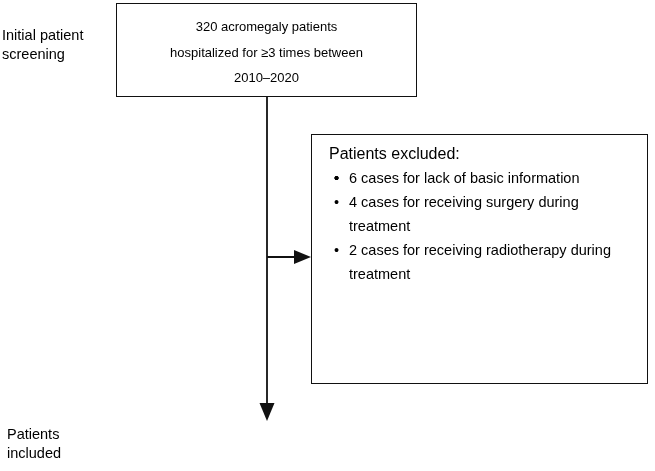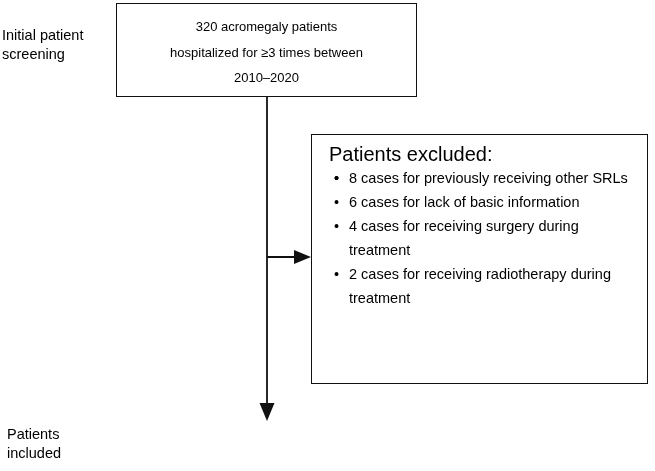--- a/index.html
+++ b/index.html
@@ -81,21 +81,21 @@
   }
   #box-included .box-text-centered {
     top: 13px;
     line-height: 20px;
   }
 
   .excluded-heading {
     position: absolute;
     left: 17px;
     top: 9px;
-    font-size: 20px;
+    font-size: 16px;
     line-height: 20px;
   }
   .excluded-list {
     position: absolute;
     left: 22px;
     top: 31px;
     right: 8px;
     margin: 0;
     padding: 0;
     list-style: none;
@@ -153,21 +153,20 @@
   </div>
 
   <div class="node-box" id="box-excluded">
     <div class="excluded-heading">Patients excluded:</div>
     <ul class="excluded-list">
       <li>
         <span class="bullet-glyph">•</span>
       </li>
       <li>
         <span class="bullet-glyph">•</span>
-        <span>8 cases for previously receiving other SRLs</span>
       </li>
       <li>
         <span class="bullet-glyph">•</span>
         <span>6 cases for lack of basic information</span>
       </li>
       <li>
         <span class="bullet-glyph">•</span>
         <span>4 cases for receiving surgery during treatment</span>
       </li>
       <li>

